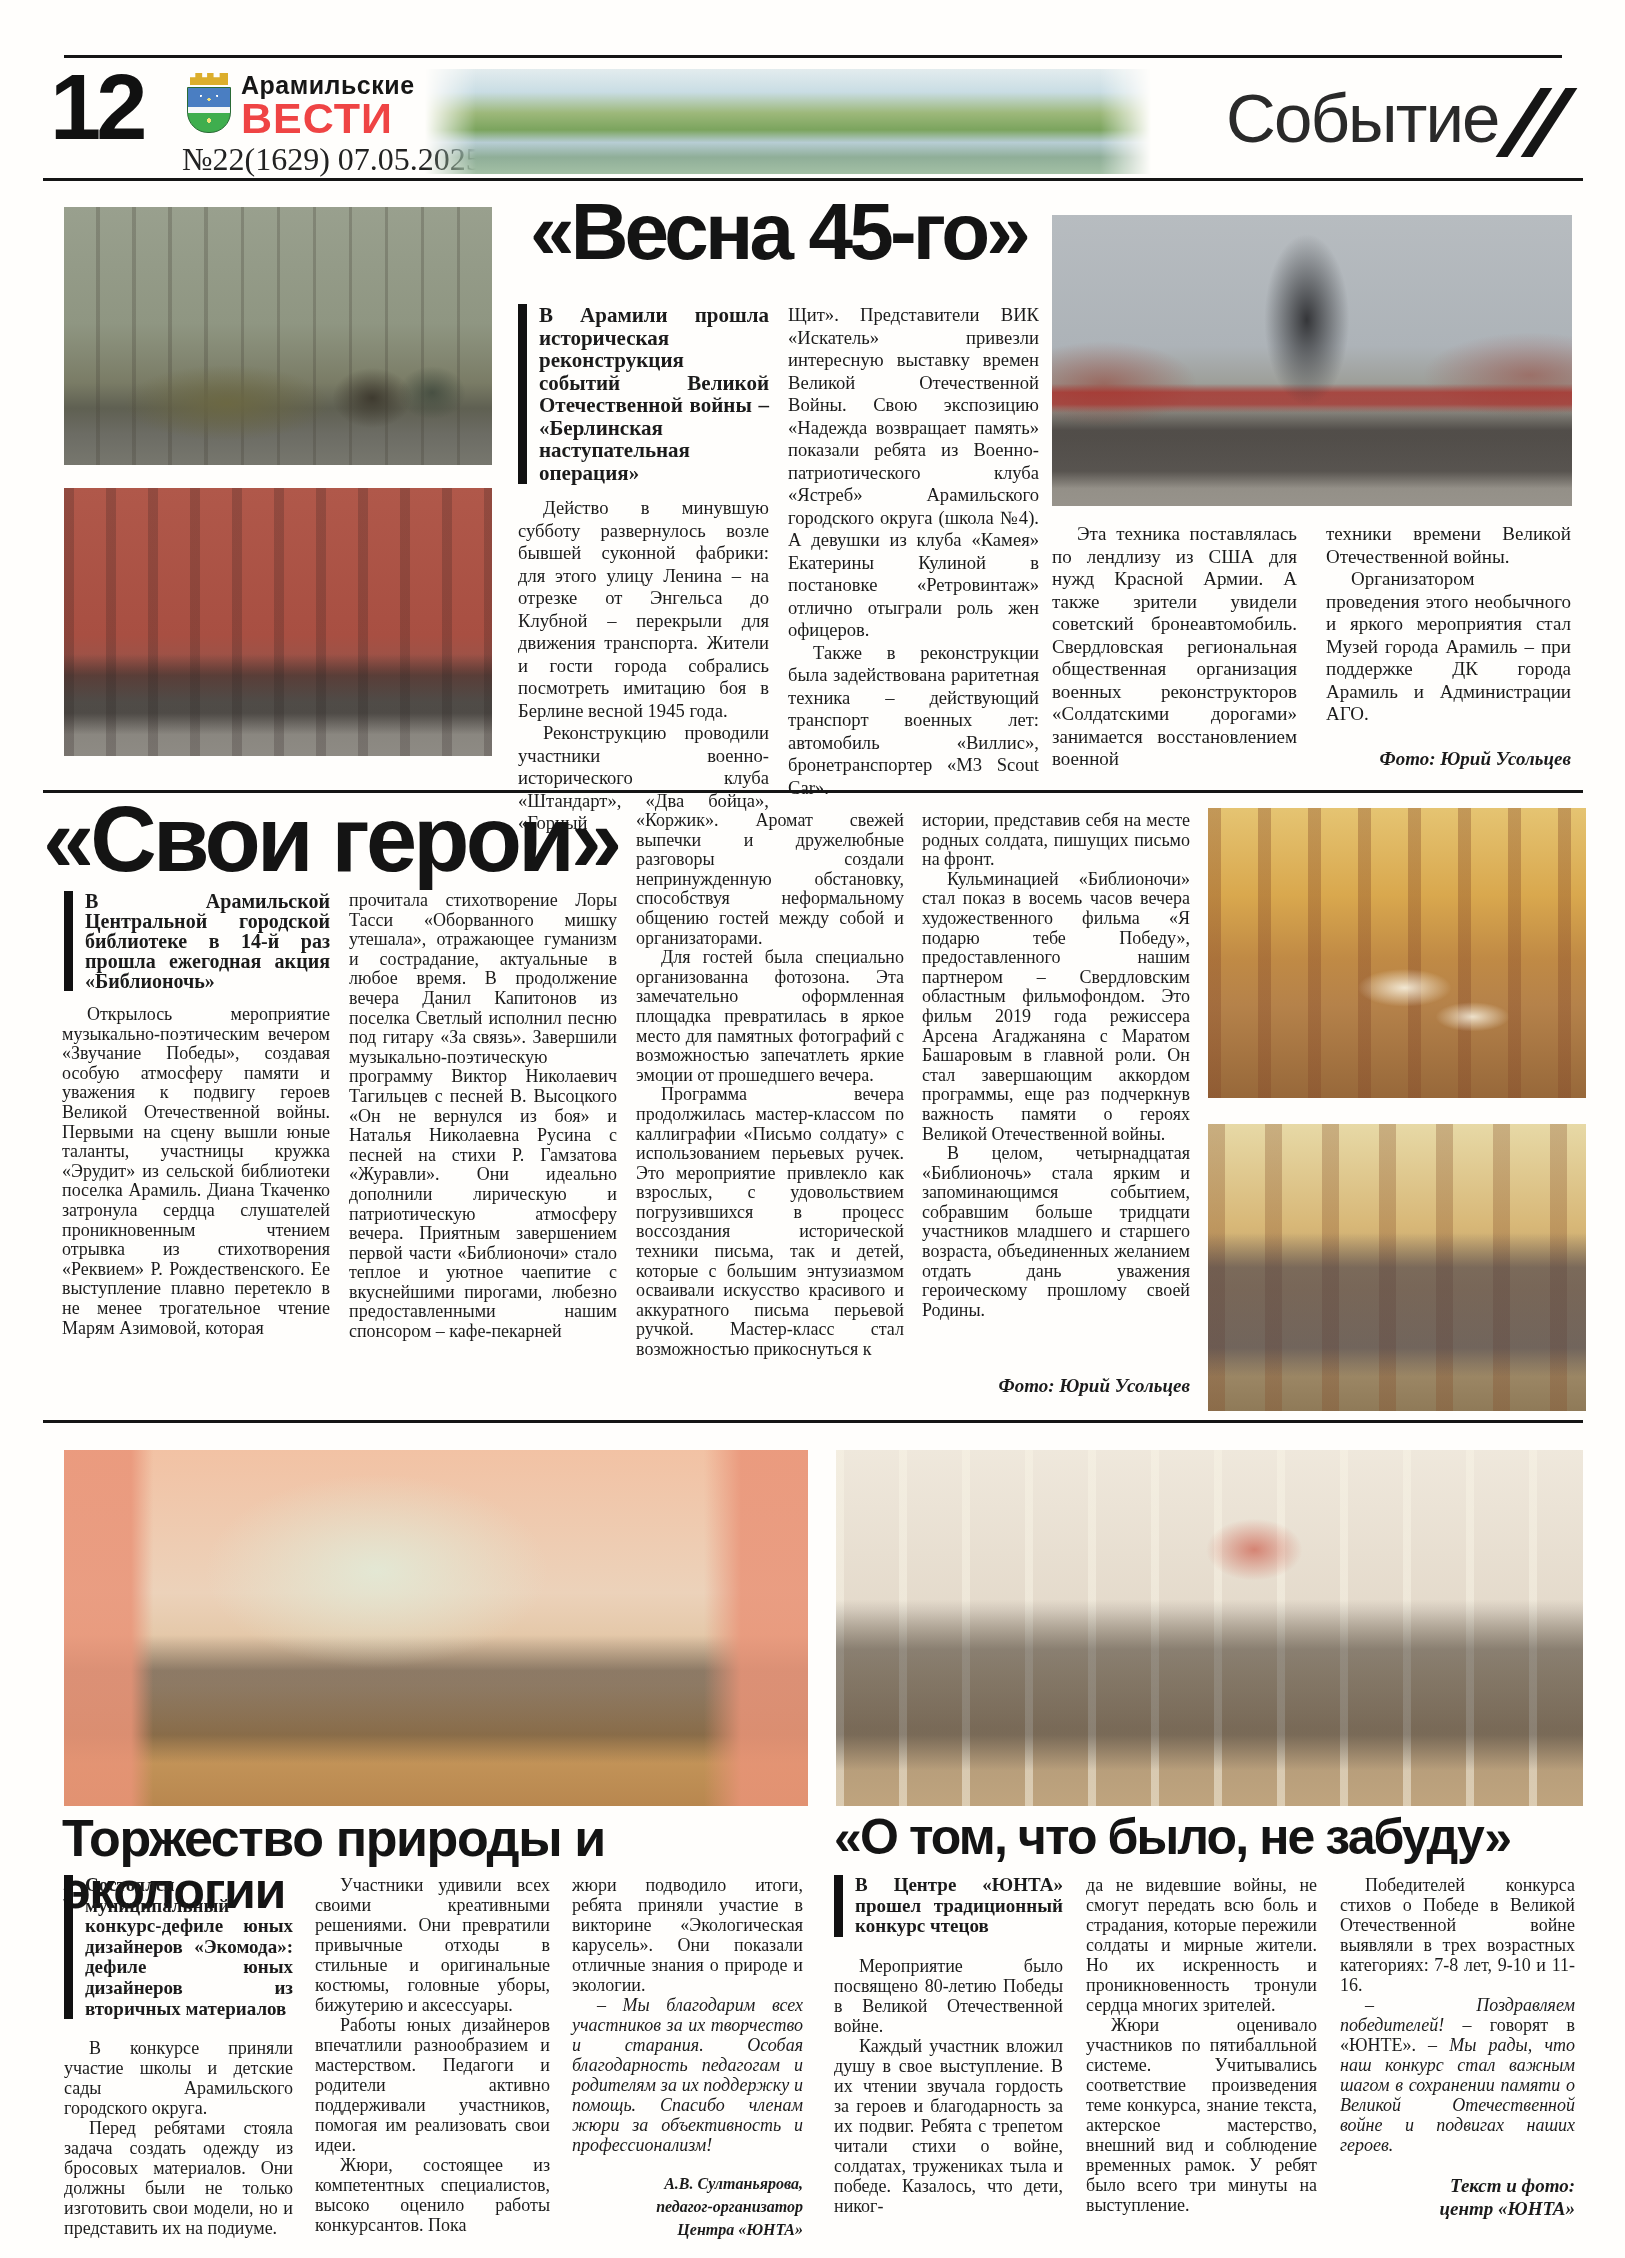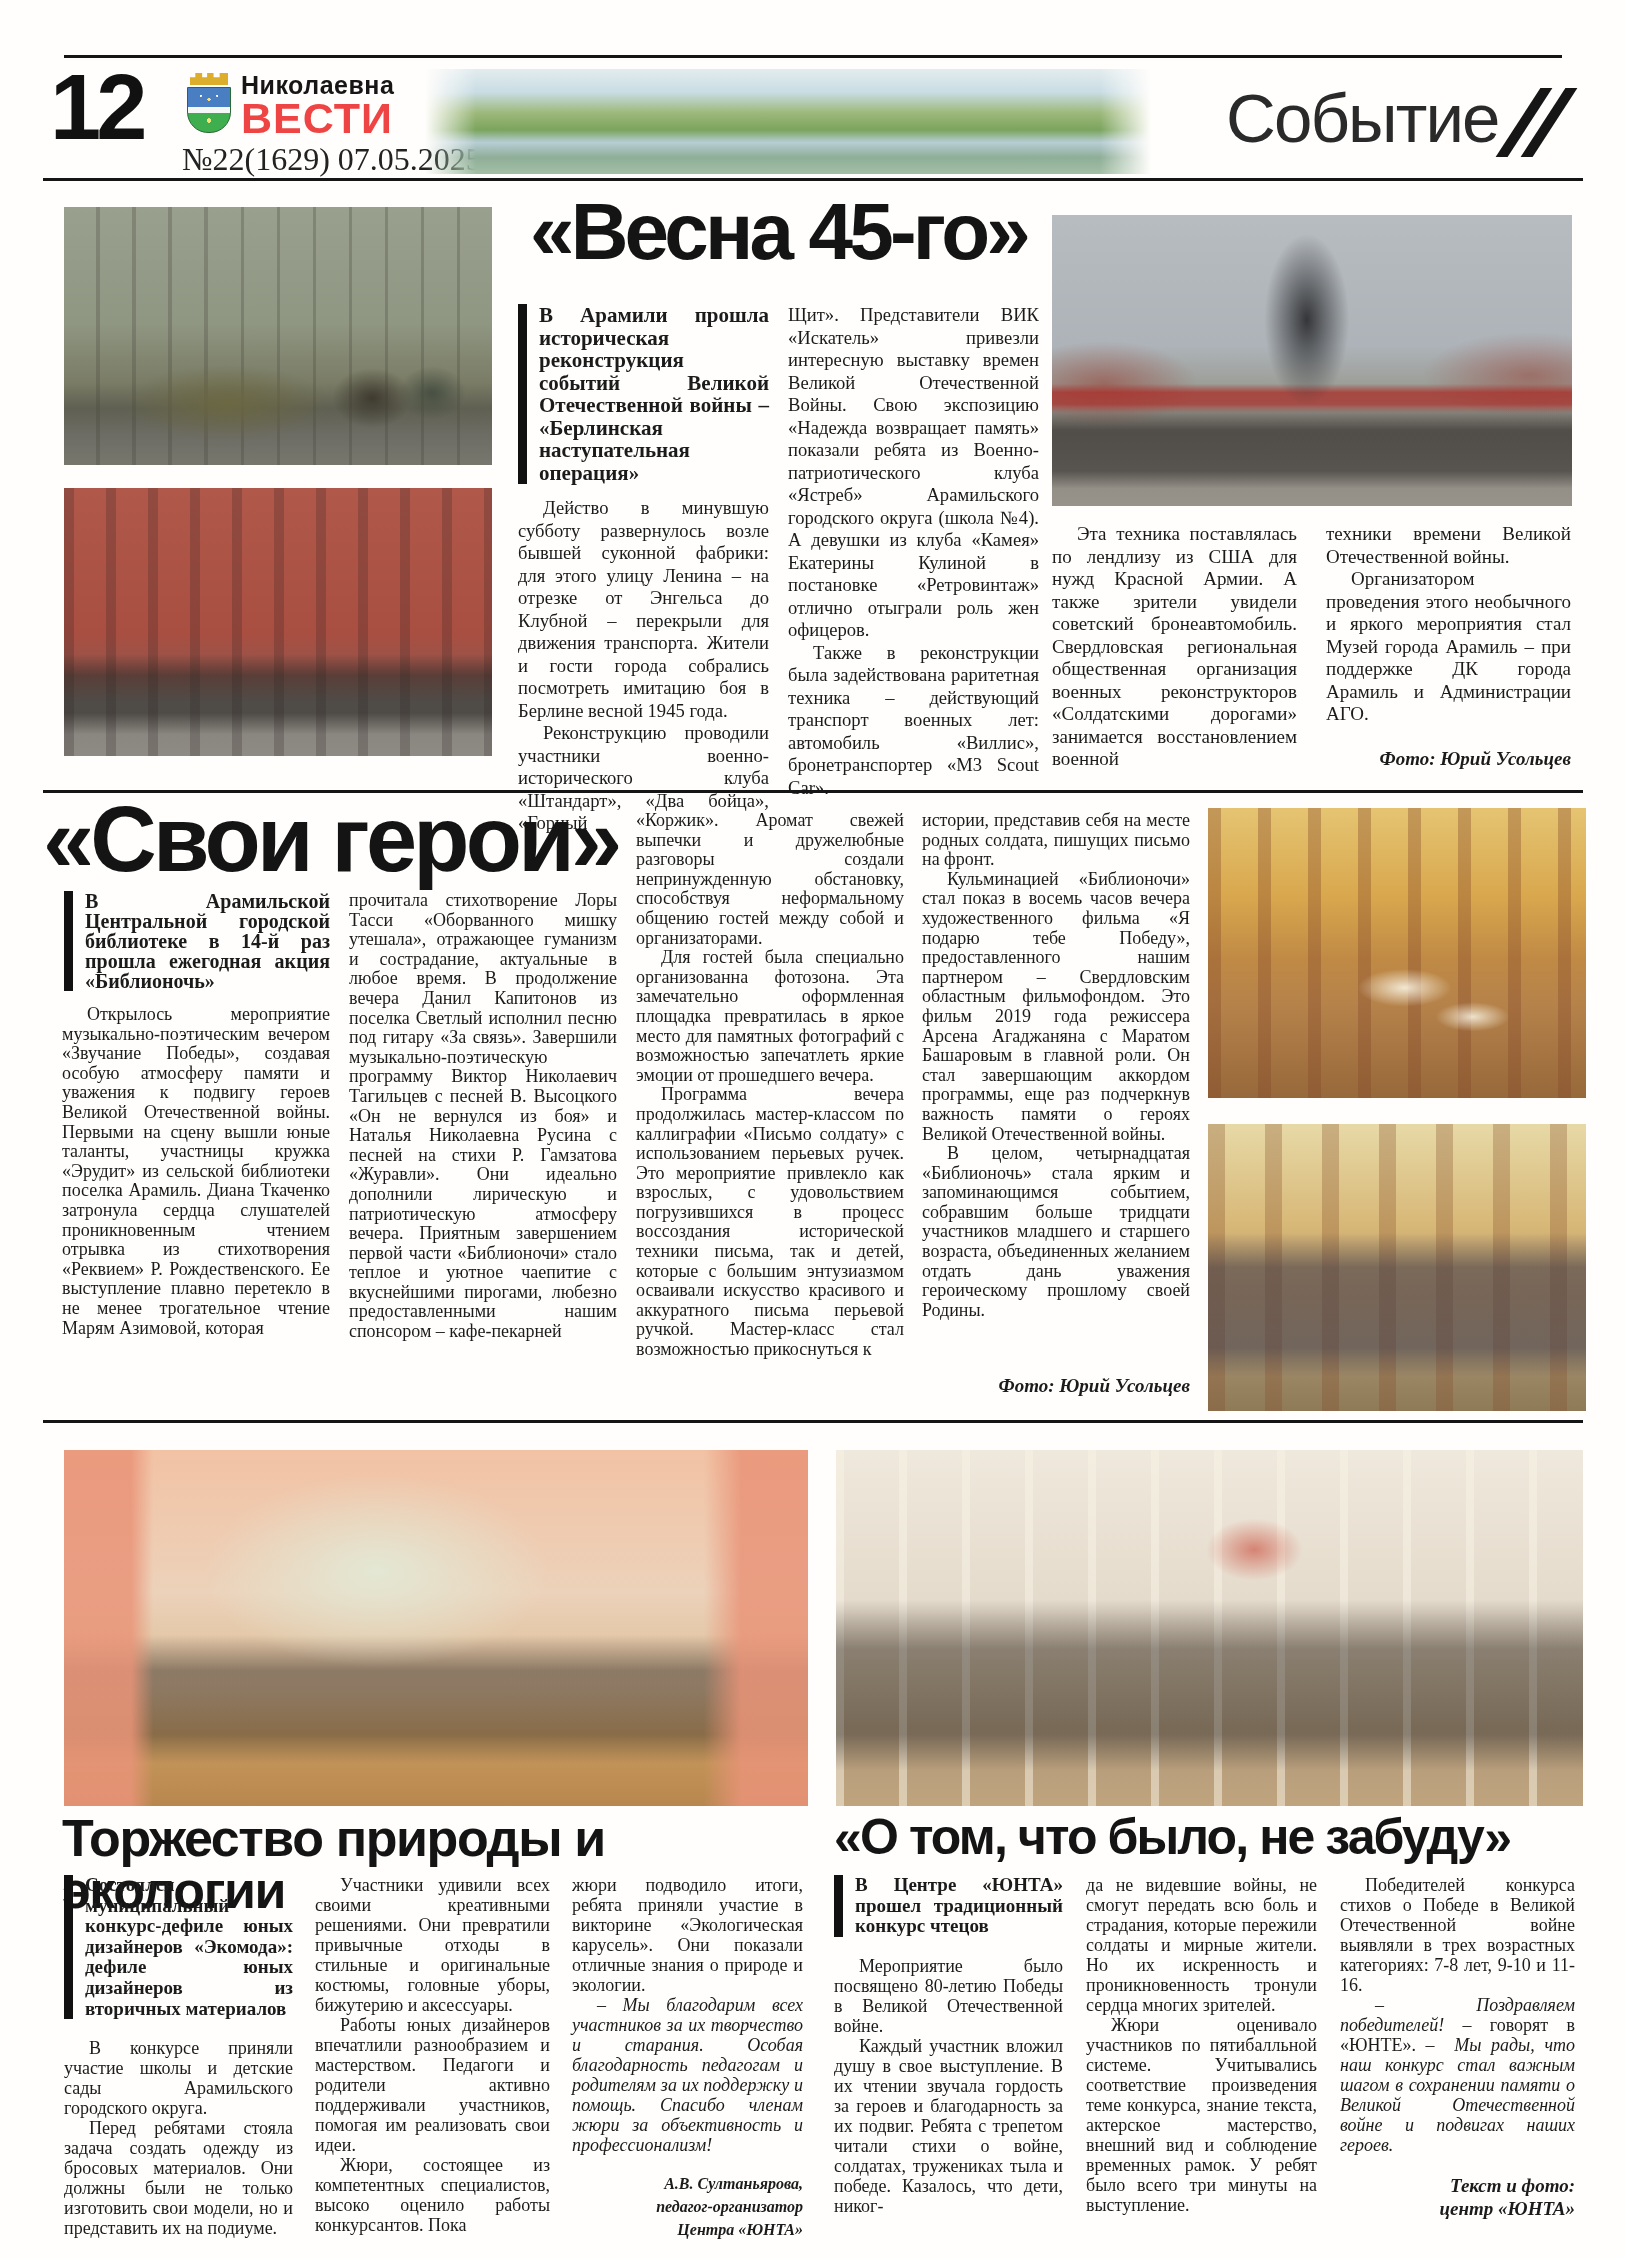--- a/index.html
+++ b/index.html
@@ -39,21 +39,21 @@
   .lead{font-weight:700;text-align:justify;}
   .lead-a1{font-size:21px;line-height:22.5px;}
   .lead-sm{font-size:19px;line-height:20.6px;}
   .body{ text-align:justify;hyphens:auto;-webkit-hyphens:auto;}
   .b-a1{font-size:18.6px;line-height:22.5px;}
   .b-a1cd{font-size:19px;line-height:22.5px;}
   .b-a2{font-size:18px;line-height:19.6px;}
   .b-a34{font-size:18px;line-height:20px;}
   .body p{margin:0;}
   .body p.ind{text-indent:25px;}
-  .quote-i{font-style:italic;margin-left:10px;}
+  .quote-i{font-style:italic;}
   .credit{font-weight:700;font-style:italic;text-align:right;font-size:19px;line-height:23px;}
   .sig{font-weight:700;font-style:italic;text-align:right;font-size:16px;line-height:23px;}
   
   .photo{background-color:#9a9a90;}
   .ph-panorama{background:linear-gradient(#e3ecee 0%,#c9dde4 22%,#9db87a 42%,#7ba45e 58%,#b7cdd4 70%,#8fae98 84%,#a3c0a5 100%);
       -webkit-mask-image:linear-gradient(to right,transparent,#000 7%,#000 93%,transparent);
               mask-image:linear-gradient(to right,transparent,#000 7%,#000 93%,transparent);}
   .ph-forest{background:
       radial-gradient(ellipse 143px 53px at 38% 76%, rgba(108,104,66,.95), transparent 72%),
       radial-gradient(ellipse 57px 43px at 72% 74%, rgba(55,50,40,.85), transparent 70%),
@@ -99,21 +99,21 @@
   <div class="abs rule" style="left:64px;top:55px;width:1498px;"></div>
 
   <div class="abs pagenum" style="left:50px;top:61px;">12</div>
 
   <div class="abs crest" style="left:187px;top:73px;">
     <div class="crown"></div>
     <div class="shield"></div>
   </div>
 
   <div class="abs" style="left:241px;top:73px;">
-    <div class="mast1">Николаевна</div>
+    <div class="mast1">Арамильские</div>
     <div class="mast2" style="color:#ef4444;">ВЕСТИ</div>
   </div>
 
   <div class="abs issue" style="left:182px;top:141px;">№22(1629) 07.05.2025</div>
 
   <div class="abs photo ph-panorama" style="left:425px;top:69px;width:726px;height:105px;"></div>
 
   <div class="abs section-label" style="left:1226px;top:84px;">Событие</div>
   <div class="abs" style="left:1506px;top:88px;">
     <span class="slash"></span><span class="slash"></span>

